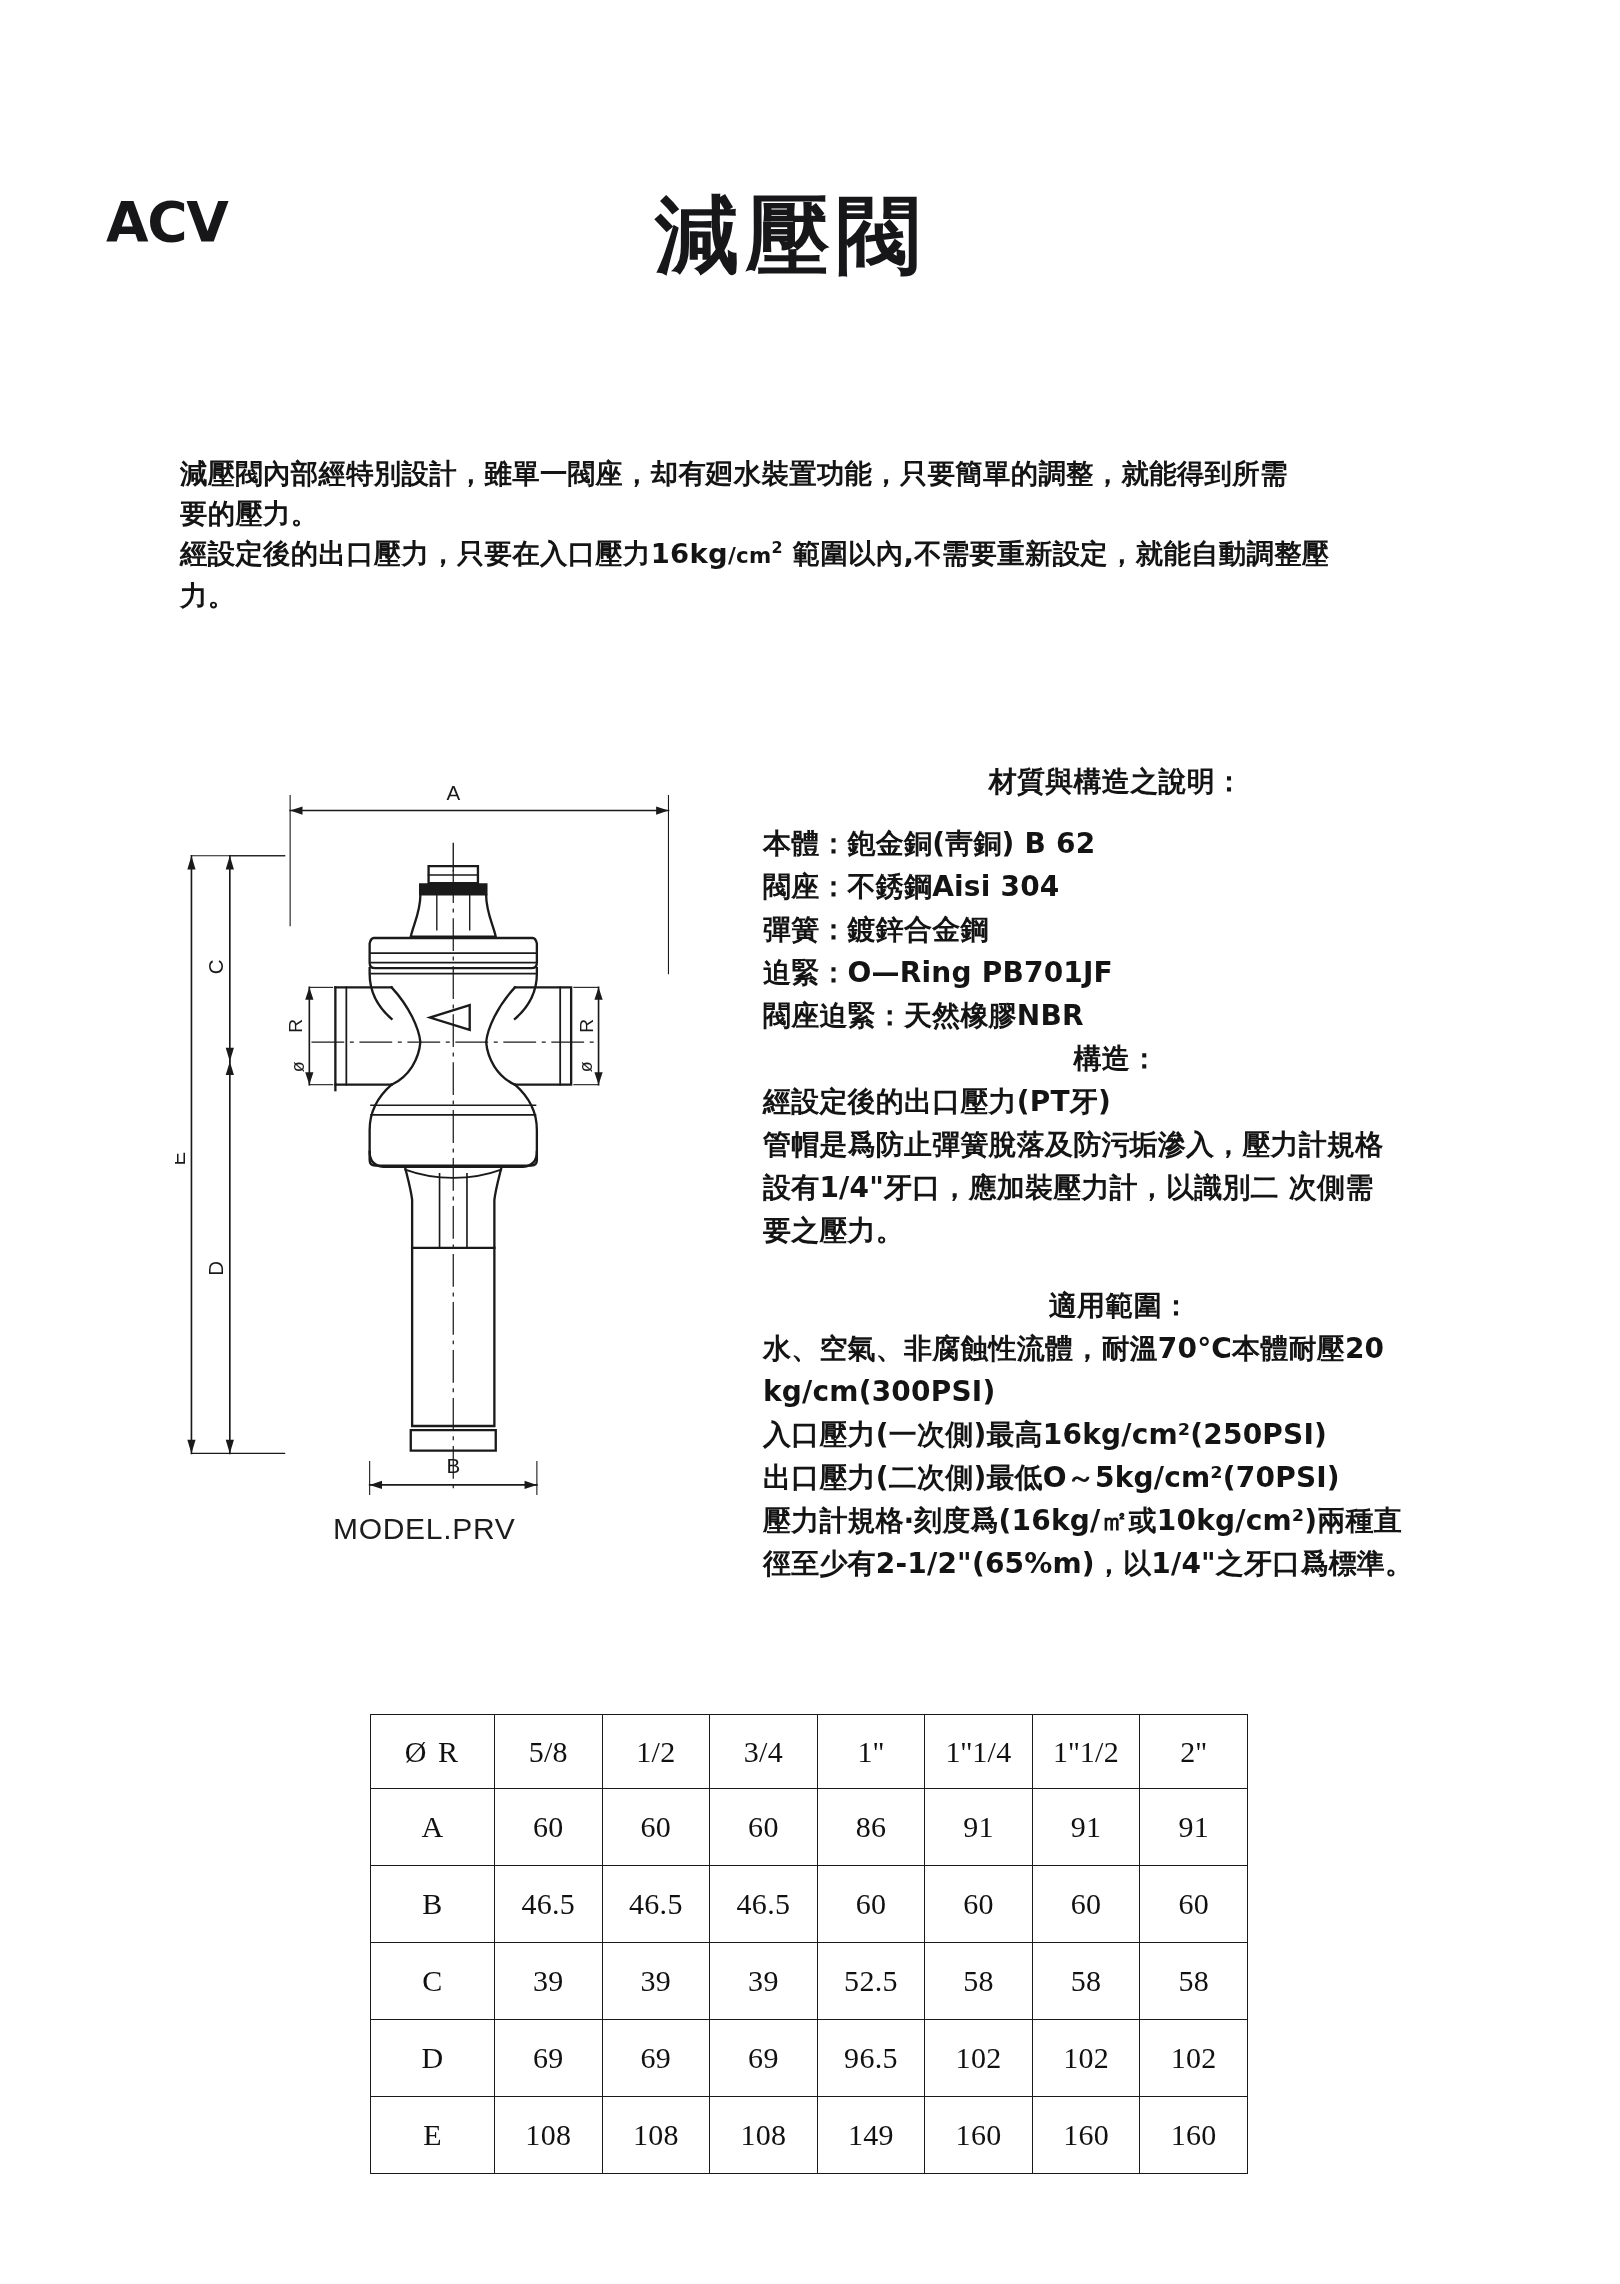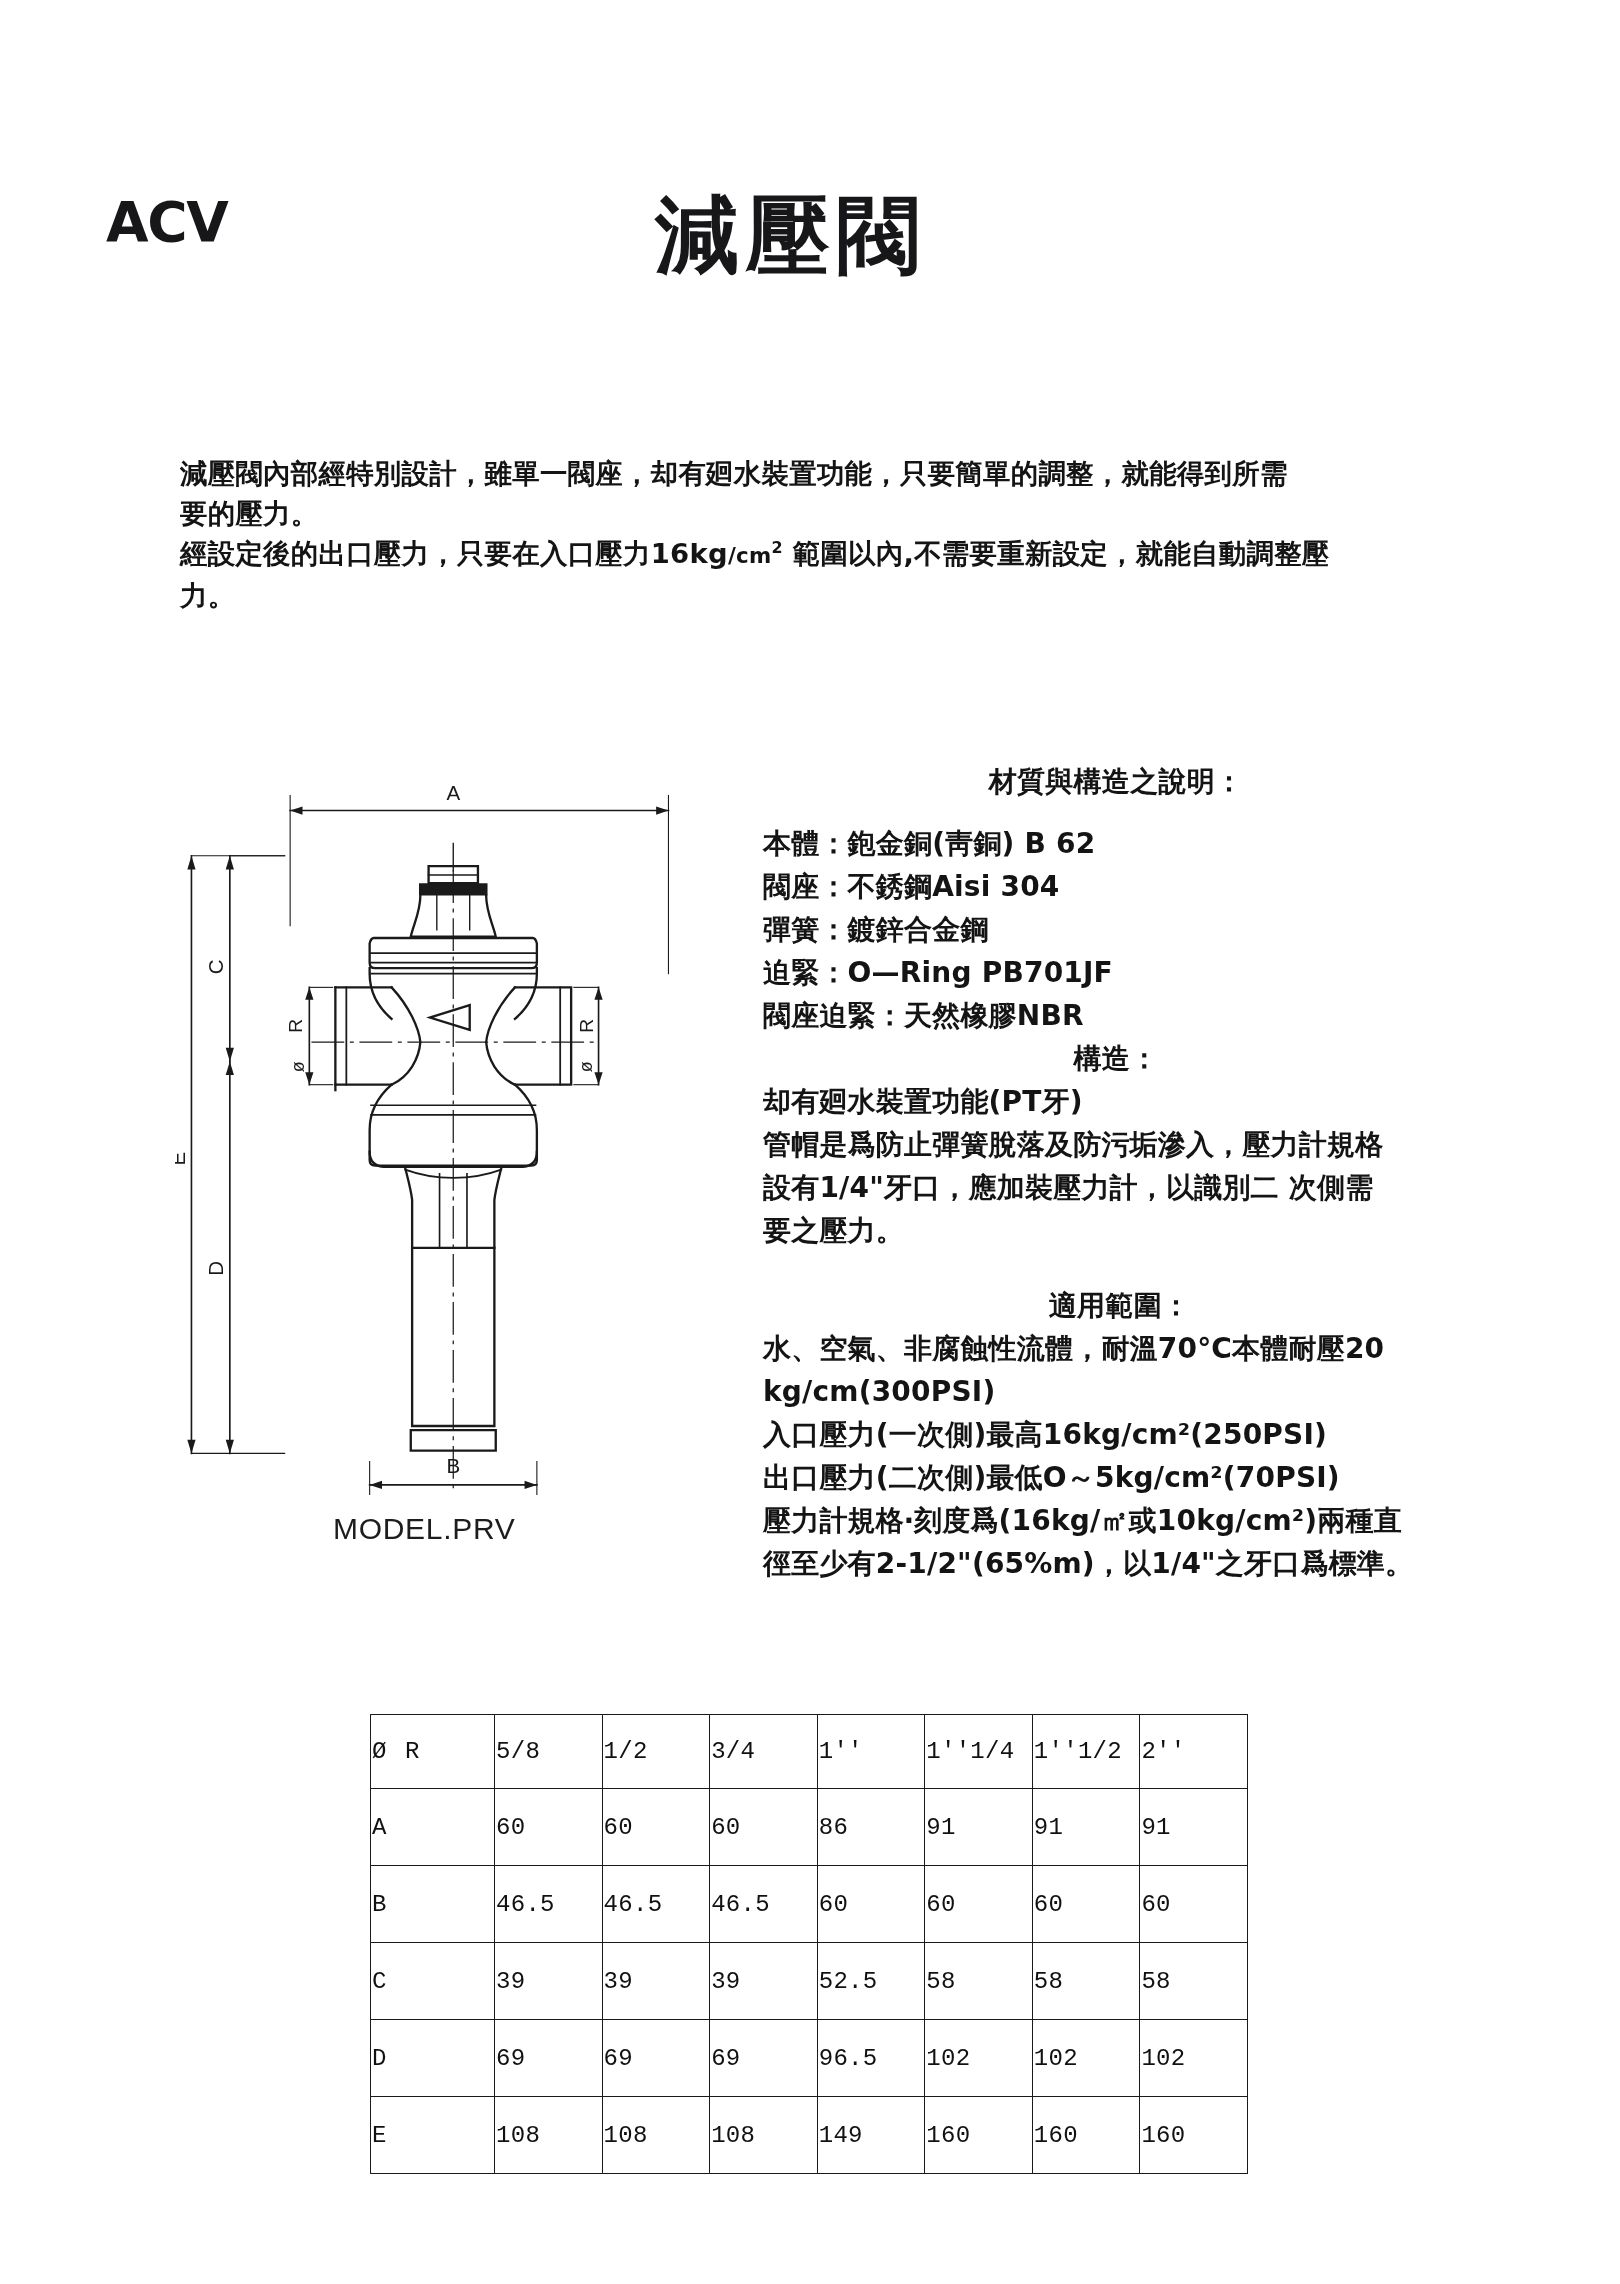--- a/index.html
+++ b/index.html
@@ -124,25 +124,26 @@
     left: 370px; top: 1714px;
     width: 878px;
   }
   table#dim-table {
     border-collapse: collapse;
     width: 878px;
     table-layout: fixed;
   }
   #dim-table td {
     border: 1.4px solid #1a1a1a;
+    text-align: center;
     vertical-align: middle;
     height: 74px;
-    font-size: 24px;
+    font-size: 30px;
     font-weight: 400;
-    font-family: Liberation Mono, monospace;
+    font-family: Liberation Serif, serif;
     color: #111;
     letter-spacing: 0.3px;
   }
   #dim-table tr:first-child td {
     height: 71px;
   }
   #dim-table td.rowlabel {
     width: 121px;
   }
   #dim-table .corner {
@@ -279,21 +280,21 @@
 
 <div id="spec-materials">
   <div class="spec-heading">材質與構造之說明：</div>
   <div class="spec-gap"></div>
   <div class="spec-line">本體：鉋金銅(靑銅) B 62</div>
   <div class="spec-line">閥座：不銹鋼Aisi 304</div>
   <div class="spec-line">彈簧：鍍鋅合金鋼</div>
   <div class="spec-line">迫緊：O—Ring PB701JF</div>
   <div class="spec-line">閥座迫緊：天然橡膠NBR</div>
   <div class="spec-heading">構造：</div>
-  <div class="spec-line">却有廻水裝置功能(PT牙)</div>
+  <div class="spec-line">經設定後的出口壓力(PT牙)</div>
   <div class="spec-line">管帽是爲防止彈簧脫落及防污垢滲入，壓力計規格</div>
   <div class="spec-line">設有1/4"牙口，應加裝壓力計，以識別二 次側需</div>
   <div class="spec-line">要之壓力。</div>
 </div>
 
 <div id="spec-usage">
   <div class="spec-heading">適用範圍：</div>
   <div class="spec-line">水、空氣、非腐蝕性流體，耐溫70°C本體耐壓20</div>
   <div class="spec-line">kg/cm(300PSI)</div>
   <div class="spec-line">入口壓力(一次側)最高16kg/cm²(250PSI)</div>

